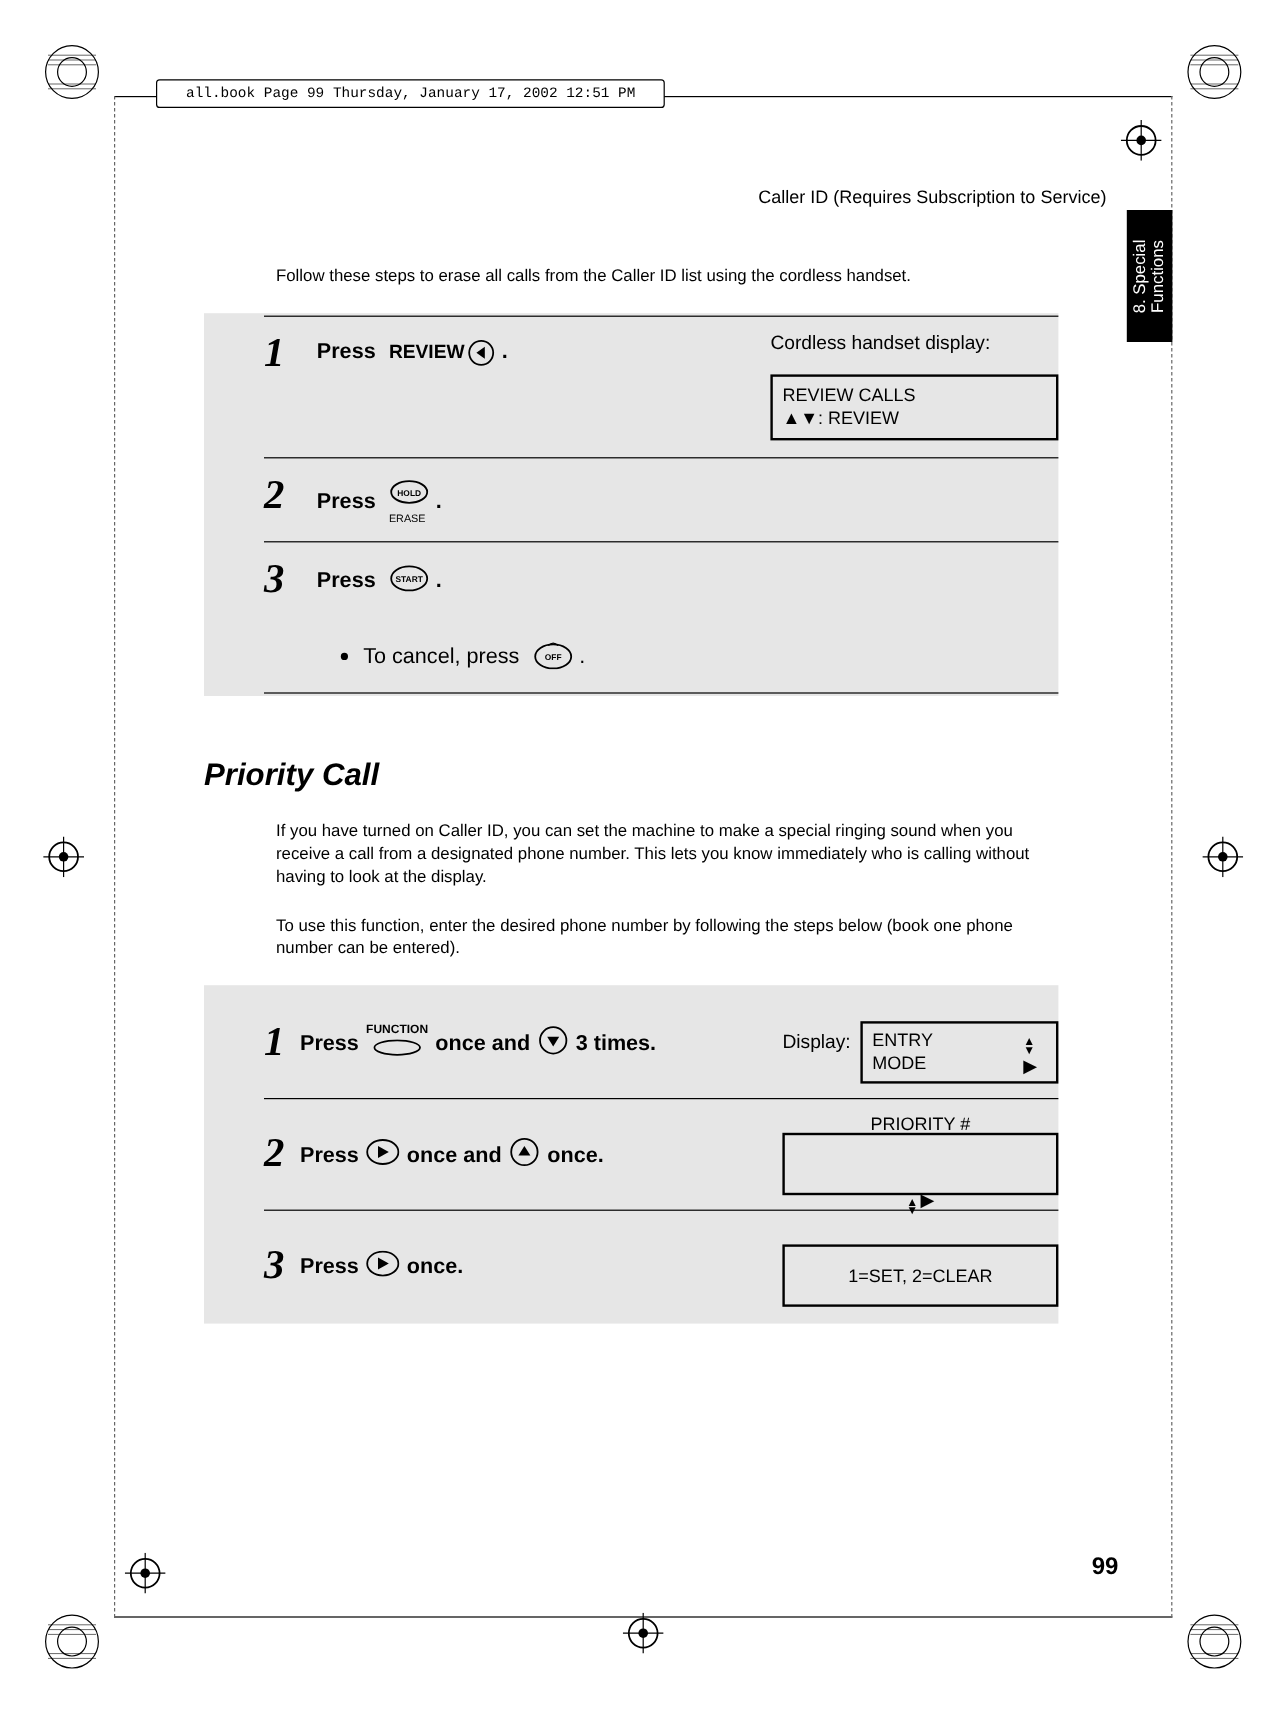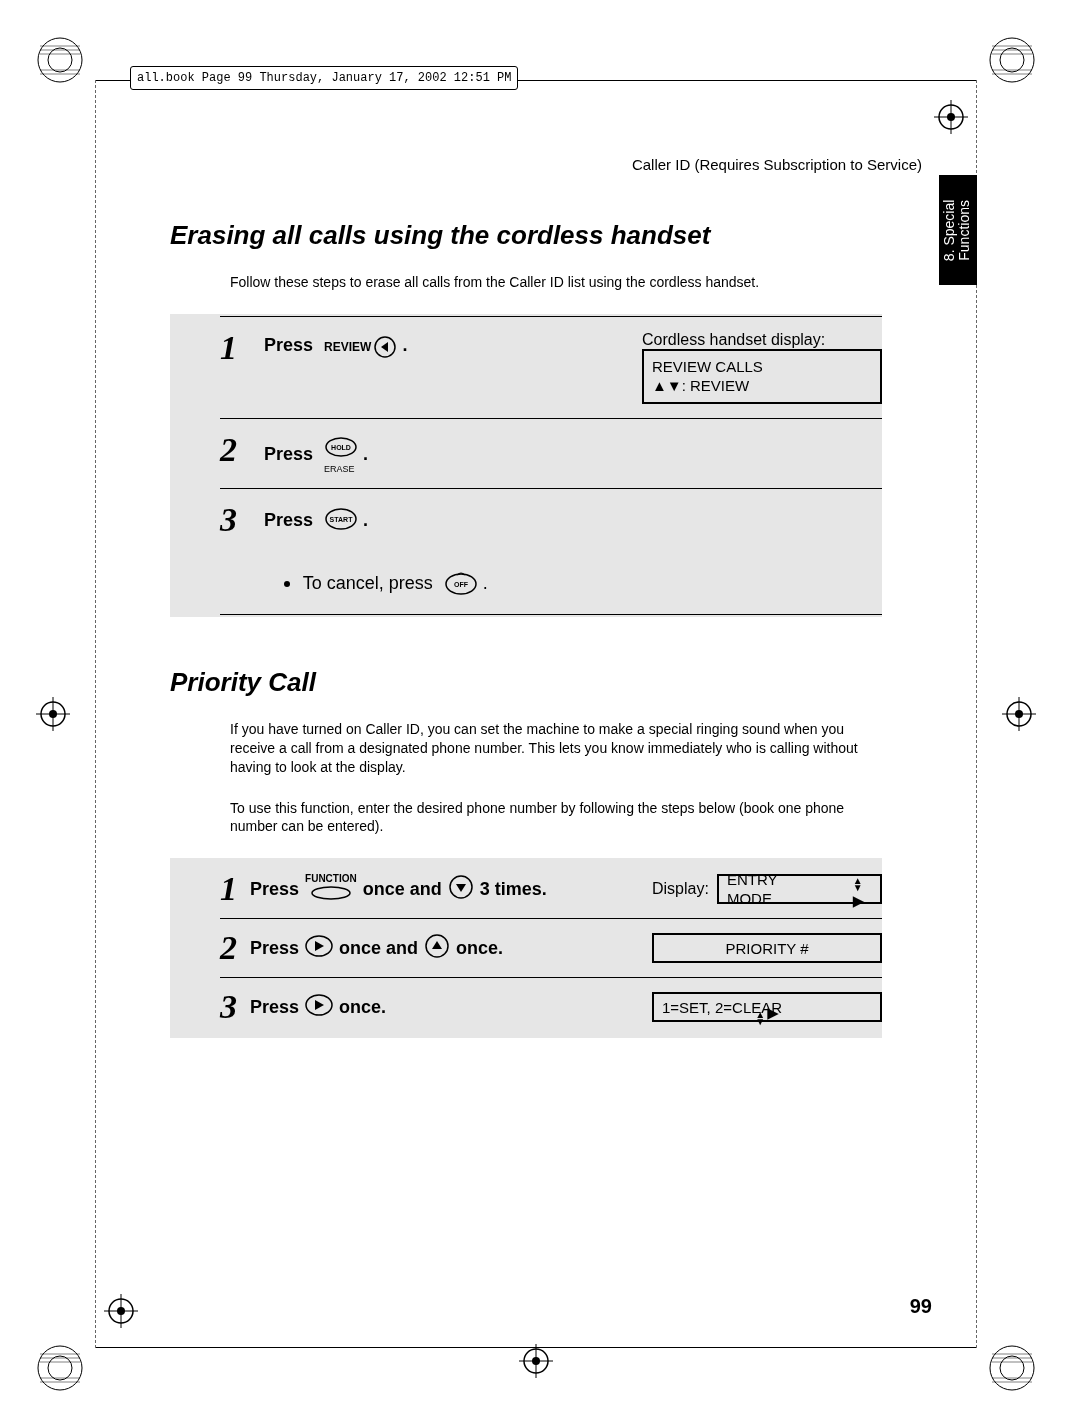--- a/index.html
+++ b/index.html
@@ -18,38 +18,38 @@
   .reg-mt { top: 100px; right: 104px; }
   .reg-mb { bottom: 100px; left: 104px; }
   .reg-ml { top: 50%; left: 36px; transform: translateY(-50%); }
   .reg-mr { top: 50%; right: 36px; transform: translateY(-50%); }
   .reg-cb { bottom: 50px; left: 50%; transform: translateX(-50%); }
 
   .trim { position: absolute; top: 80px; left: 95px; right: 95px; bottom: 80px; border-top: 1px solid #000; border-bottom: 1px solid #000; }
   .trim-left { position: absolute; top: 80px; bottom: 80px; left: 95px; width: 0; border-left: 1px dashed #666; }
   .trim-right { position: absolute; top: 80px; bottom: 80px; right: 95px; width: 0; border-right: 1px dashed #666; }
 
-  .header-path { position: absolute; top: 66px; left: 130px; font-size: 12px; font-family: "Courier New", monospace; background: #fff; padding: 4px 6px; border: 1px solid #000; border-radius: 3px; }
+  .header-path { position: absolute; top: 66px; left: 130px; font-size: 12px; font-family: "Courier New", monospace; background: #fff; padding: 4px 24px; border: 1px solid #000; border-radius: 3px; }
 
   .running-head { position: absolute; top: 156px; right: 150px; font-size: 15px; }
   .side-tab { position: absolute; top: 175px; right: 95px; width: 38px; height: 110px; background: #000; color: #fff; font-size: 14px; display: flex; align-items: center; justify-content: center; }
   .side-tab-inner { transform: rotate(-90deg); white-space: nowrap; line-height: 1.1; text-align: center; }
 
   .content { position: absolute; top: 220px; left: 170px; right: 190px; }
 
   .h2 { font-family: Arial, Helvetica, sans-serif; font-size: 26px; font-weight: bold; font-style: italic; margin-bottom: 22px; }
   .body-text { font-size: 14px; line-height: 1.35; margin-left: 60px; margin-bottom: 22px; }
   .step { display: flex; align-items: flex-start; border-top: 1px solid #000; padding: 14px 0; gap: 14px; margin-left: 50px; }
   .step:last-child { border-bottom: 1px solid #000; }
   .step-num { font-size: 34px; font-weight: bold; font-style: italic; font-family: "Times New Roman", serif; width: 30px; line-height: 1; }
   .step-body { flex: 1; font-size: 18px; padding-top: 4px; }
   .step-body .label { font-weight: bold; }
   .step-right { width: 240px; font-size: 16px; }
-  .display-box { border: 2px solid #000; padding: 6px 8px; font-size: 15px; line-height: 1.3; margin-top: 0; min-height: 48px; }
-  .display-box.narrow { min-height: auto; padding: 4px 8px; display: flex; align-items: center; justify-content: space-between; height: 30px; gap: 44px; }
+  .display-box { border: 2px solid #000; padding: 6px 8px; font-size: 15px; line-height: 1.3; margin-top: 16px; min-height: 48px; }
+  .display-box.narrow { min-height: auto; padding: 4px 8px; display: flex; align-items: center; justify-content: center; height: 52px; gap: 44px; }
   .arrow-stack { display: inline-flex; flex-direction: column; align-items: center; font-size: 10px; line-height: 0.7; margin-right: 2px; }
 
   .inline-icon { display: inline-block; vertical-align: middle; }
   .under-label { font-size: 9px; text-align: left; display: block; margin-top: -2px; }
 
   .review-btn { display: inline-flex; align-items: center; gap: 2px; }
   .pstep { display: flex; align-items: center; border-top: 1px solid #000; padding: 12px 0 12px 0; margin-left: 50px; }
   .pstep:first-child { border-top: none; }
   .pstep-num { font-size: 34px; font-weight: bold; font-style: italic; font-family: "Times New Roman", serif; width: 30px; line-height: 1; }
   .pstep-body { flex: 1; font-size: 18px; font-weight: bold; display: flex; align-items: center; flex-wrap: wrap; gap: 6px; }
@@ -170,31 +170,30 @@
 
   <div class="side-tab">
     <div class="side-tab-inner">
       <span>8. Special</span><br>
       <span>Functions</span>
     </div>
   </div>
 
   <div class="content">
 
-    <div class="h2">Erasing all calls using the cordless handset</div>
     <div class="body-text">Follow these steps to erase all calls from the Caller ID list using the cordless handset.</div>
 
     <div class="gray-steps-wrap">
 
       <div class="step">
         <div class="step-num">1</div>
         <div class="step-body">
           <span class="label">Press</span>
           <span class="review-btn" style="margin-left:6px;">
-            <span style="font-size:12px; font-weight:bold;">REVIEW</span>
+            <span style="font-size:16px; font-weight:bold;">REVIEW</span>
             <svg width="24" height="24" viewBox="0 0 24 24" class="inline-icon">
                 <circle cx="12" cy="12" r="10" fill="none" stroke="#000" stroke-width="1.5"></circle>
                 <polygon points="15,7 15,17 8,12" fill="#000"></polygon>
               </svg>
           </span>
           <span class="label">.</span>
         </div>
         <div class="step-right">
           <div>Cordless handset display:</div>
           <div class="display-box">

